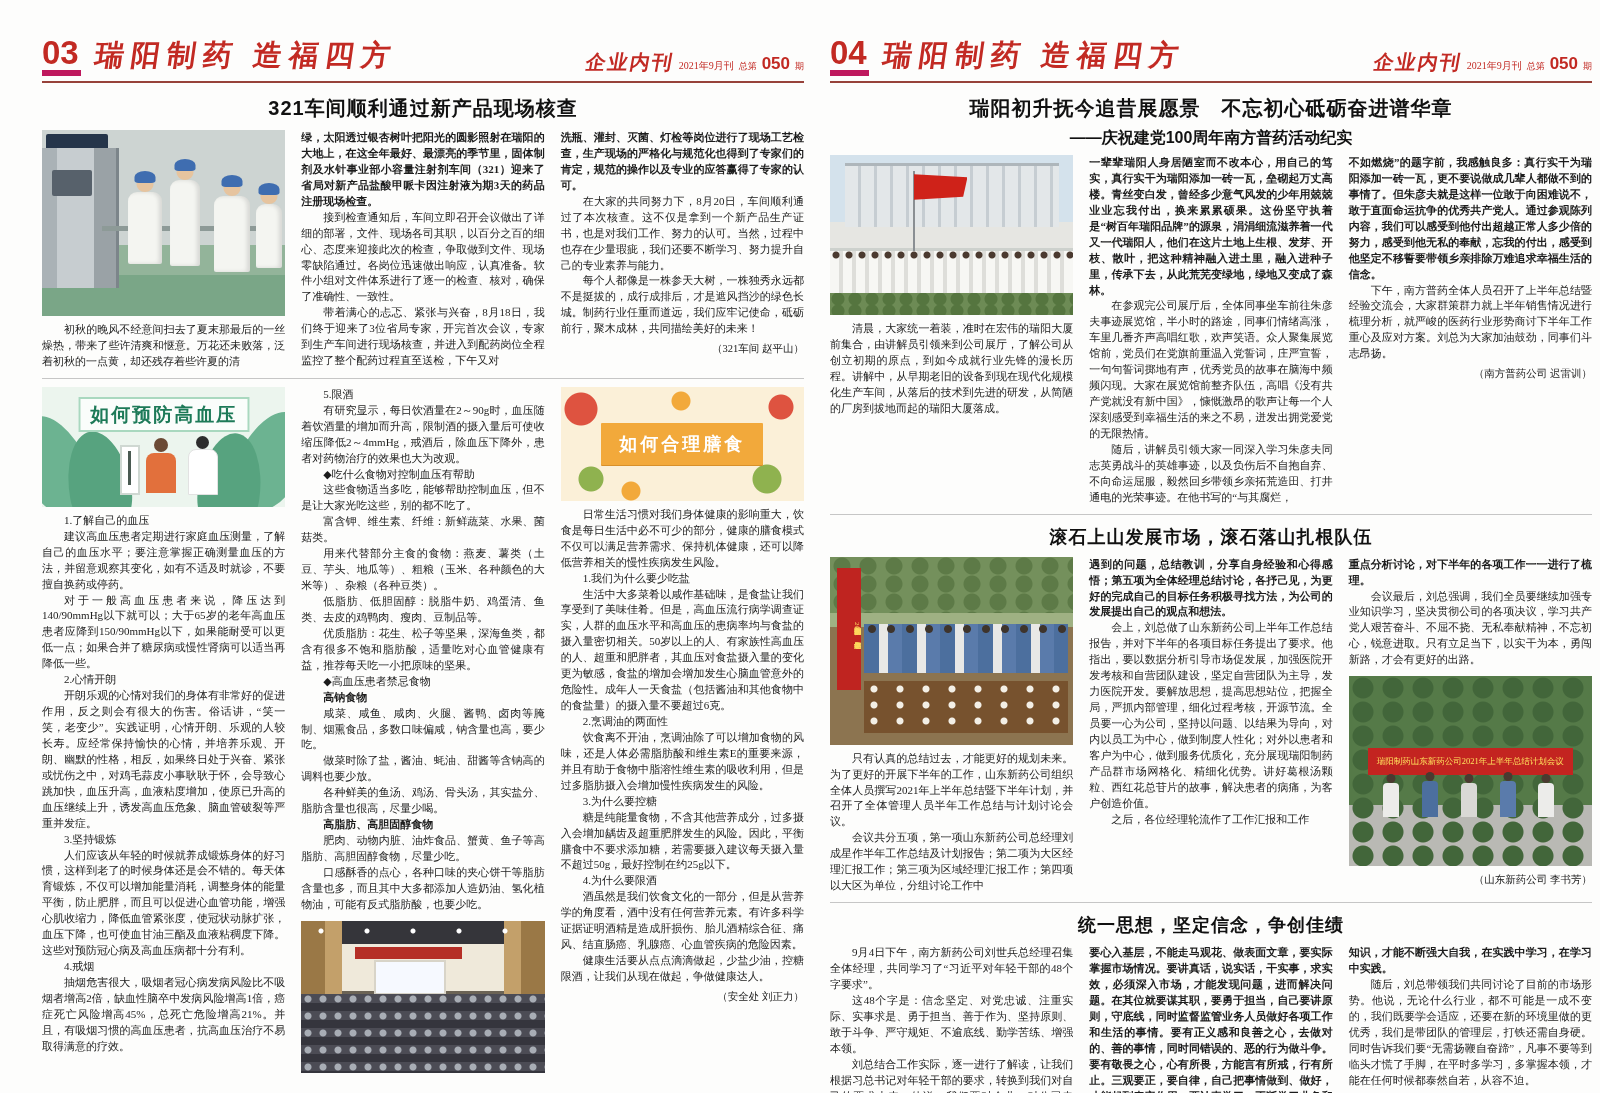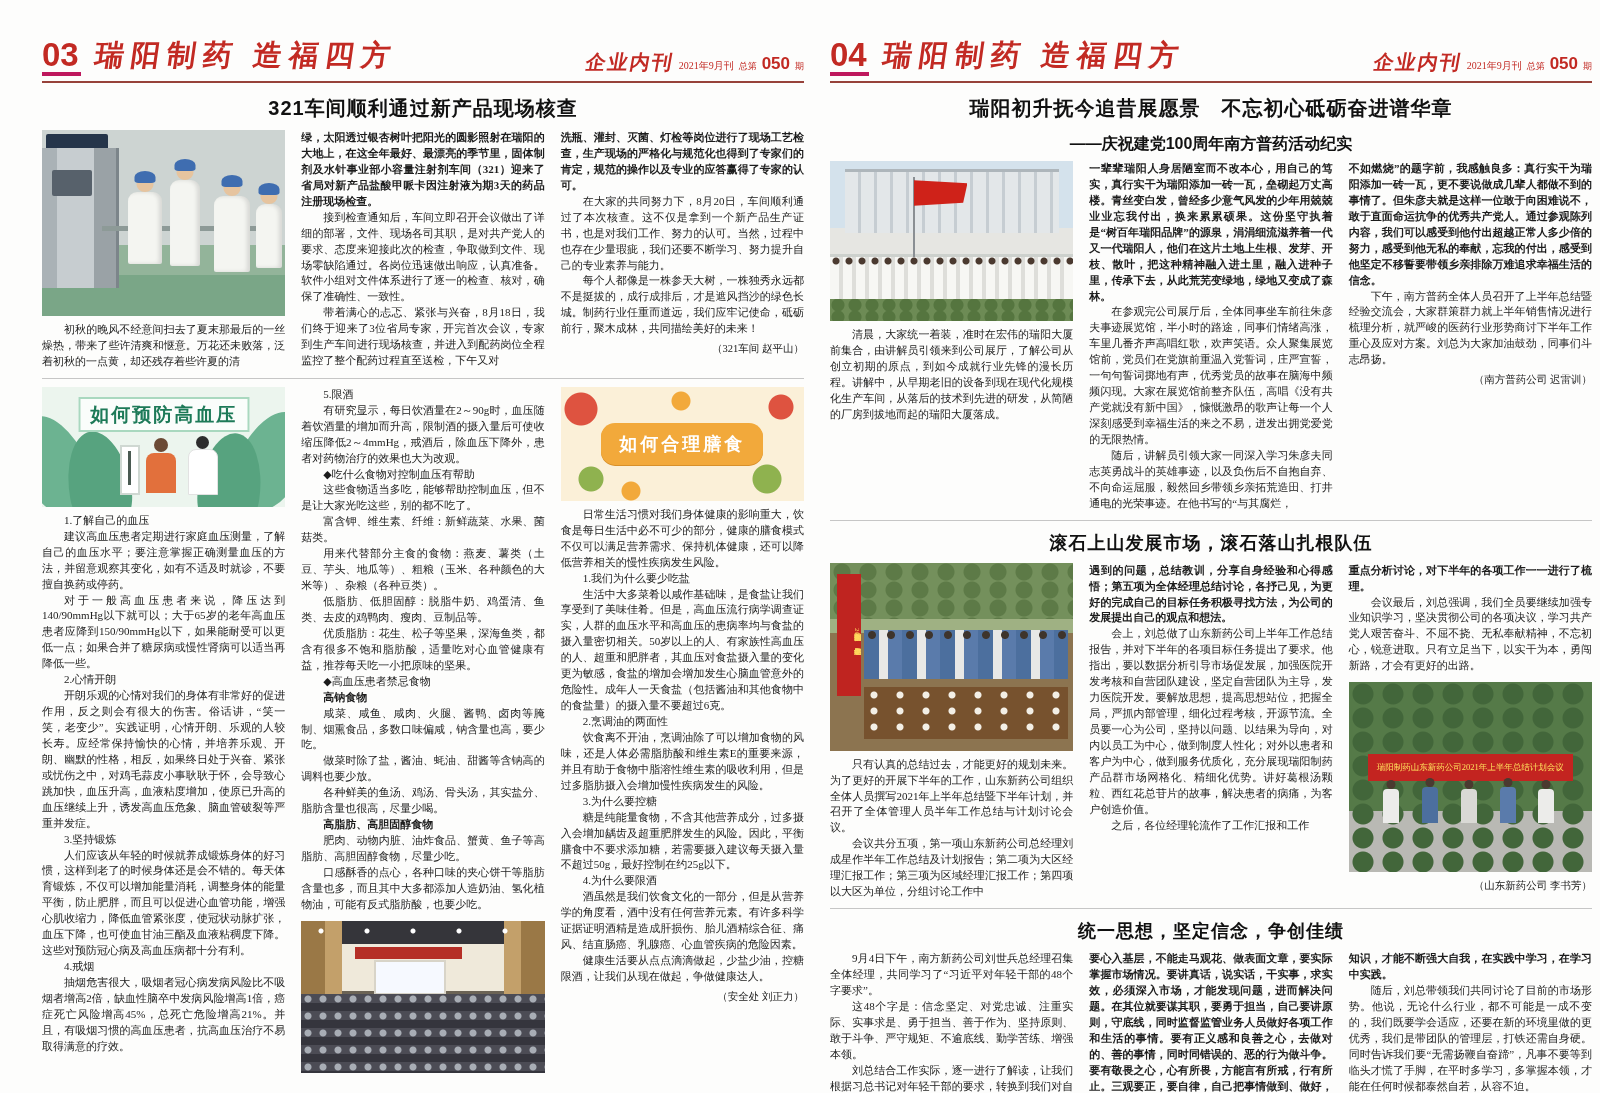--- a/index.html
+++ b/index.html
@@ -6,33 +6,33 @@
   body{width:1600px;height:1093px;background:#fdfdfc;position:relative;overflow:hidden;
        font-family:"Liberation Serif","DejaVu Serif",serif;color:#1c1c1c;}
   .page{position:absolute;top:0;width:762px;height:1093px;}
   #page-left{left:42px;}
   #page-right{left:830px;}
 
   
   .masthead{display:flex;align-items:flex-end;height:50px;margin-top:26px;
             border-bottom:2px solid #97423a;padding-bottom:5px;}
   .pagenum{font-family:"Liberation Sans","DejaVu Sans",sans-serif;font-size:33px;line-height:.9;
-           color:#c22a23;font-weight:bold;border-bottom:4px solid #be185d;padding:0 2px 2px 0;}
+           color:#c22a23;font-weight:bold;border-bottom:6px solid #be185d;padding:0 2px 2px 0;}
   .brand{color:#c22a23;font-size:29px;font-weight:bold;margin-left:14px;letter-spacing:7px;
          transform:skewX(-8deg);font-family:"Liberation Serif",serif;}
   .mast-right{margin-left:auto;display:flex;align-items:baseline;color:#c22a23;gap:5px;}
   .pub-name{font-size:20px;font-weight:bold;transform:skewX(-10deg);letter-spacing:2px;}
   .pub-date{font-size:10px;}
   .issue-sm{font-size:9px;}
   .issue-no{font-size:17px;font-weight:bold;font-family:"Liberation Sans",sans-serif;}
 
   
   h1.headline{font-family:"Liberation Sans","DejaVu Sans",sans-serif;text-align:center;
               font-size:20px;margin:12px 0 8px;color:#111;letter-spacing:1px;font-weight:bold;}
-  h1.headline .sub{display:block;font-size:16px;font-weight:bold;margin-top:12px;letter-spacing:0;}
+  h1.headline .sub{display:block;font-size:16px;font-weight:bold;margin-top:6px;letter-spacing:0;}
   h2.section-head{font-family:Liberation Serif, serif;text-align:center;
               font-size:18px;margin:10px 0 8px;color:#111;letter-spacing:1px;font-weight:bold;}
 
   .rule{border:none;border-top:1px solid #c6c6c6;margin:8px 0;}
 
   
   .cols{display:flex;gap:16px;align-items:flex-start;}
   .col{flex:1;min-width:0;font-size:11px;line-height:1.45;text-align:justify;}
   .para{margin:0;text-indent:2em;}
   .para.ni{text-indent:0;font-weight:bold;}
@@ -136,21 +136,21 @@
       background:
        radial-gradient(circle 16px at 20px 22px,#de5340 16px,transparent 17px),
        radial-gradient(circle 12px at 220px 20px,#de5340 12px,transparent 13px),
        radial-gradient(circle 14px at 206px 92px,#8fb24f 14px,transparent 15px),
        radial-gradient(circle 12px at 30px 92px,#8fb24f 12px,transparent 13px),
        radial-gradient(circle 9px at 120px 14px,#f2a93b 9px,transparent 10px),
        radial-gradient(circle 9px at 70px 104px,#f2a93b 9px,transparent 10px),
        #fbf0d8;}
   .hb2 .hb2-title{position:absolute;left:50%;top:50%;transform:translate(-50%,-50%);
       background:#f2a93b;color:#fff;font-family:"Liberation Sans",sans-serif;font-weight:bold;
-      font-size:18px;letter-spacing:3px;padding:8px 18px;border-radius:14px;white-space:nowrap;
+      font-size:18px;letter-spacing:3px;padding:8px 18px;border-radius:1px;white-space:nowrap;
       box-shadow:0 1px 0 #d8902a;}
 
   .caption{font-size:10.5px;}
 </style>
 </head>
 <body>
 
 <div class="page" id="page-left">
   <div class="masthead">
     <span class="pagenum">03</span>
@@ -177,21 +177,21 @@
         <span class="worker" style="left:128px;top:50px;width:30px;height:86px;"></span>
         <span class="worker" style="left:172px;top:66px;width:36px;height:76px;"></span>
         <span class="worker" style="left:214px;top:74px;width:26px;height:64px;"></span>
       </div>
       <div>
           <p class="para">初秋的晚风不经意间扫去了夏末那最后的一丝燥热，带来了些许清爽和惬意。万花还未败落，泛着初秋的一点黄，却还残存着些许夏的清</p>
         </div>
     </div>
     <div class="col">
         <p class="para ni">绿，太阳透过银杏树叶把阳光的圆影照射在瑞阳的大地上，在这全年最好、最漂亮的季节里，固体制剂及水针事业部小容量注射剂车间（321）迎来了省局对新产品盐酸甲哌卡因注射液为期3天的药品注册现场检查。</p>
-        <p class="para">接到检查通知后，车间立即召开会议做出了详细的部署，文件、现场各司其职，是对共产党人的要求、态度来迎接此次的检查，争取做到文件、现场零缺陷通过。各岗位迅速做出响应，认真准备。软件小组对文件体系进行了逐一的检查、核对，确保了准确性、一致性。</p>
+        <p class="para">接到检查通知后，车间立即召开会议做出了详细的部署，文件、现场各司其职，以百分之百的细心、态度来迎接此次的检查，争取做到文件、现场零缺陷通过。各岗位迅速做出响应，认真准备。软件小组对文件体系进行了逐一的检查、核对，确保了准确性、一致性。</p>
         <p class="para">带着满心的忐忑、紧张与兴奋，8月18日，我们终于迎来了3位省局专家，开完首次会议，专家到生产车间进行现场核查，并进入到配药岗位全程监控了整个配药过程直至送检，下午又对</p>
       </div>
     <div class="col">
         <p class="para ni">洗瓶、灌封、灭菌、灯检等岗位进行了现场工艺检查，生产现场的严格化与规范化也得到了专家们的肯定，规范的操作以及专业的应答赢得了专家的认可。</p>
         <p class="para">在大家的共同努力下，8月20日，车间顺利通过了本次核查。这不仅是拿到一个新产品生产证书，也是对我们工作、努力的认可。当然，过程中也存在少量瑕疵，我们还要不断学习、努力提升自己的专业素养与能力。</p>
         <p class="para">每个人都像是一株参天大树，一株独秀永远都不是挺拔的，成行成排后，才是遮风挡沙的绿色长城。制药行业任重而道远，我们应牢记使命，砥砺前行，聚木成林，共同描绘美好的未来！</p>
         <p class="para r">（321车间 赵平山）</p>
       </div>
   </div>
 

